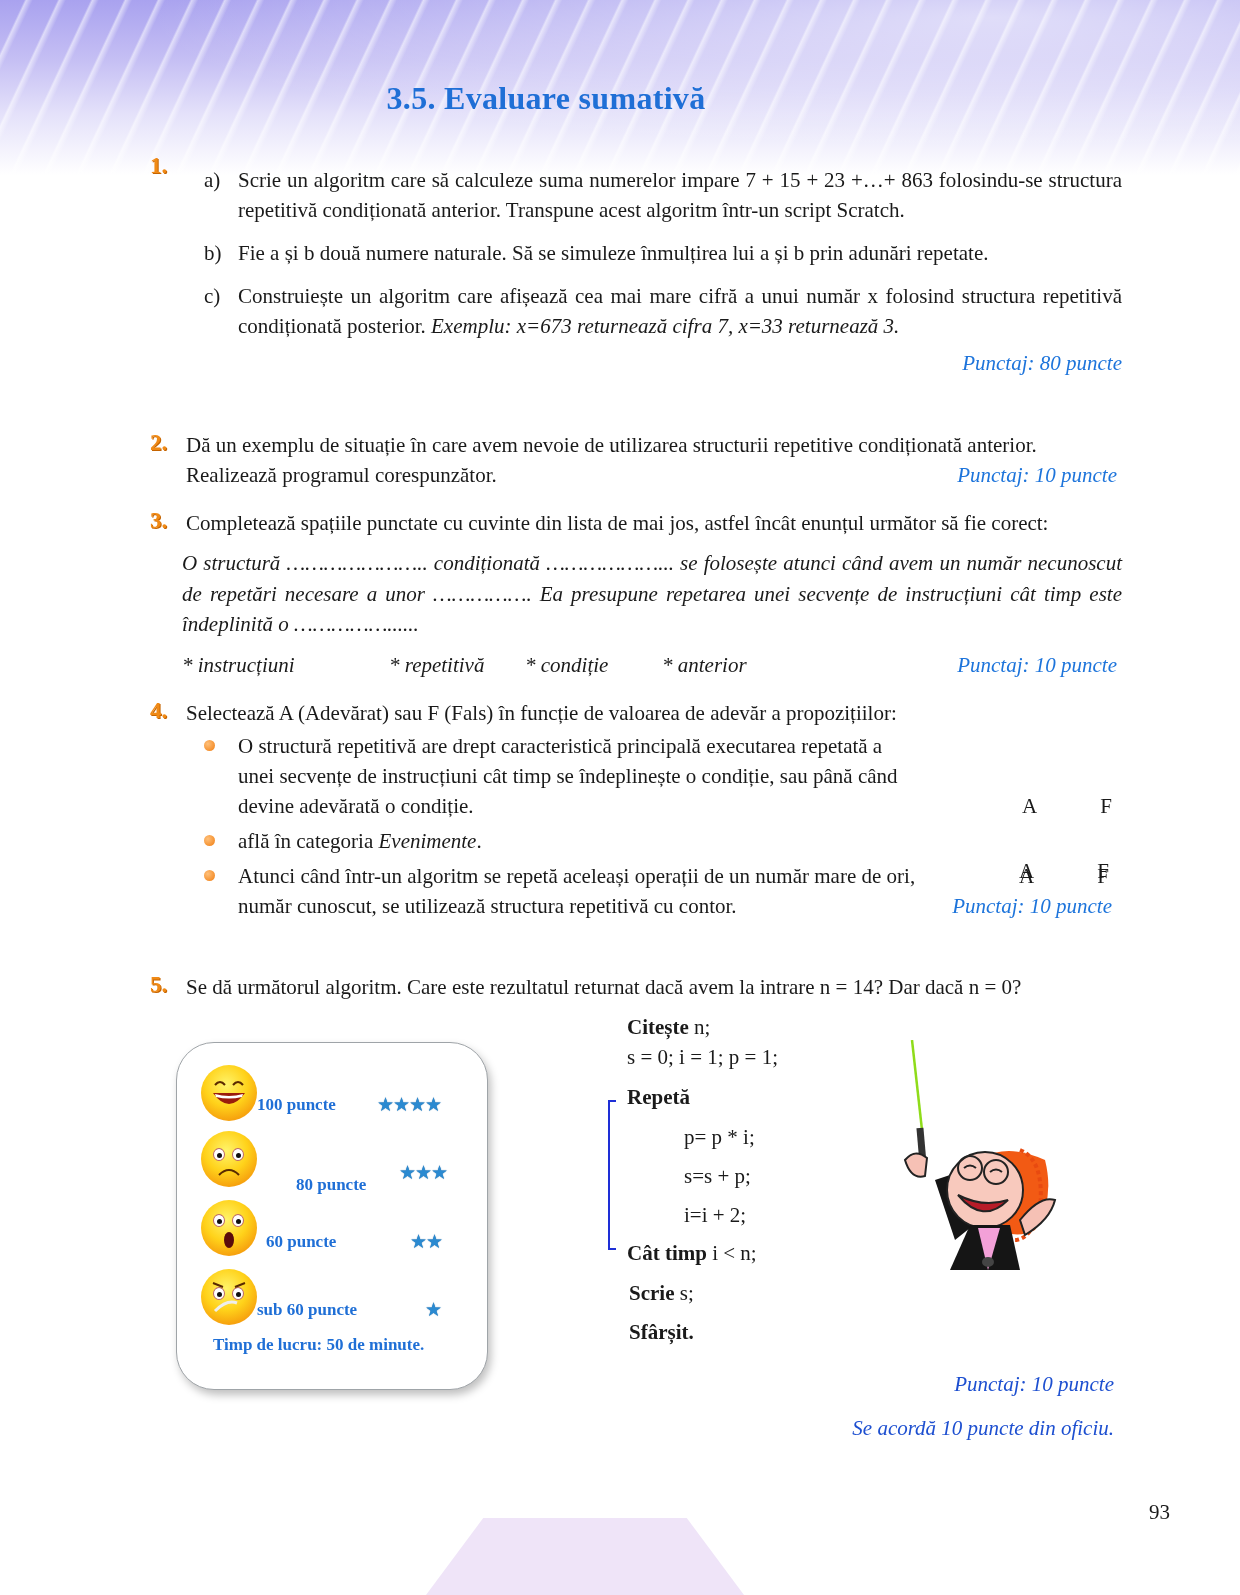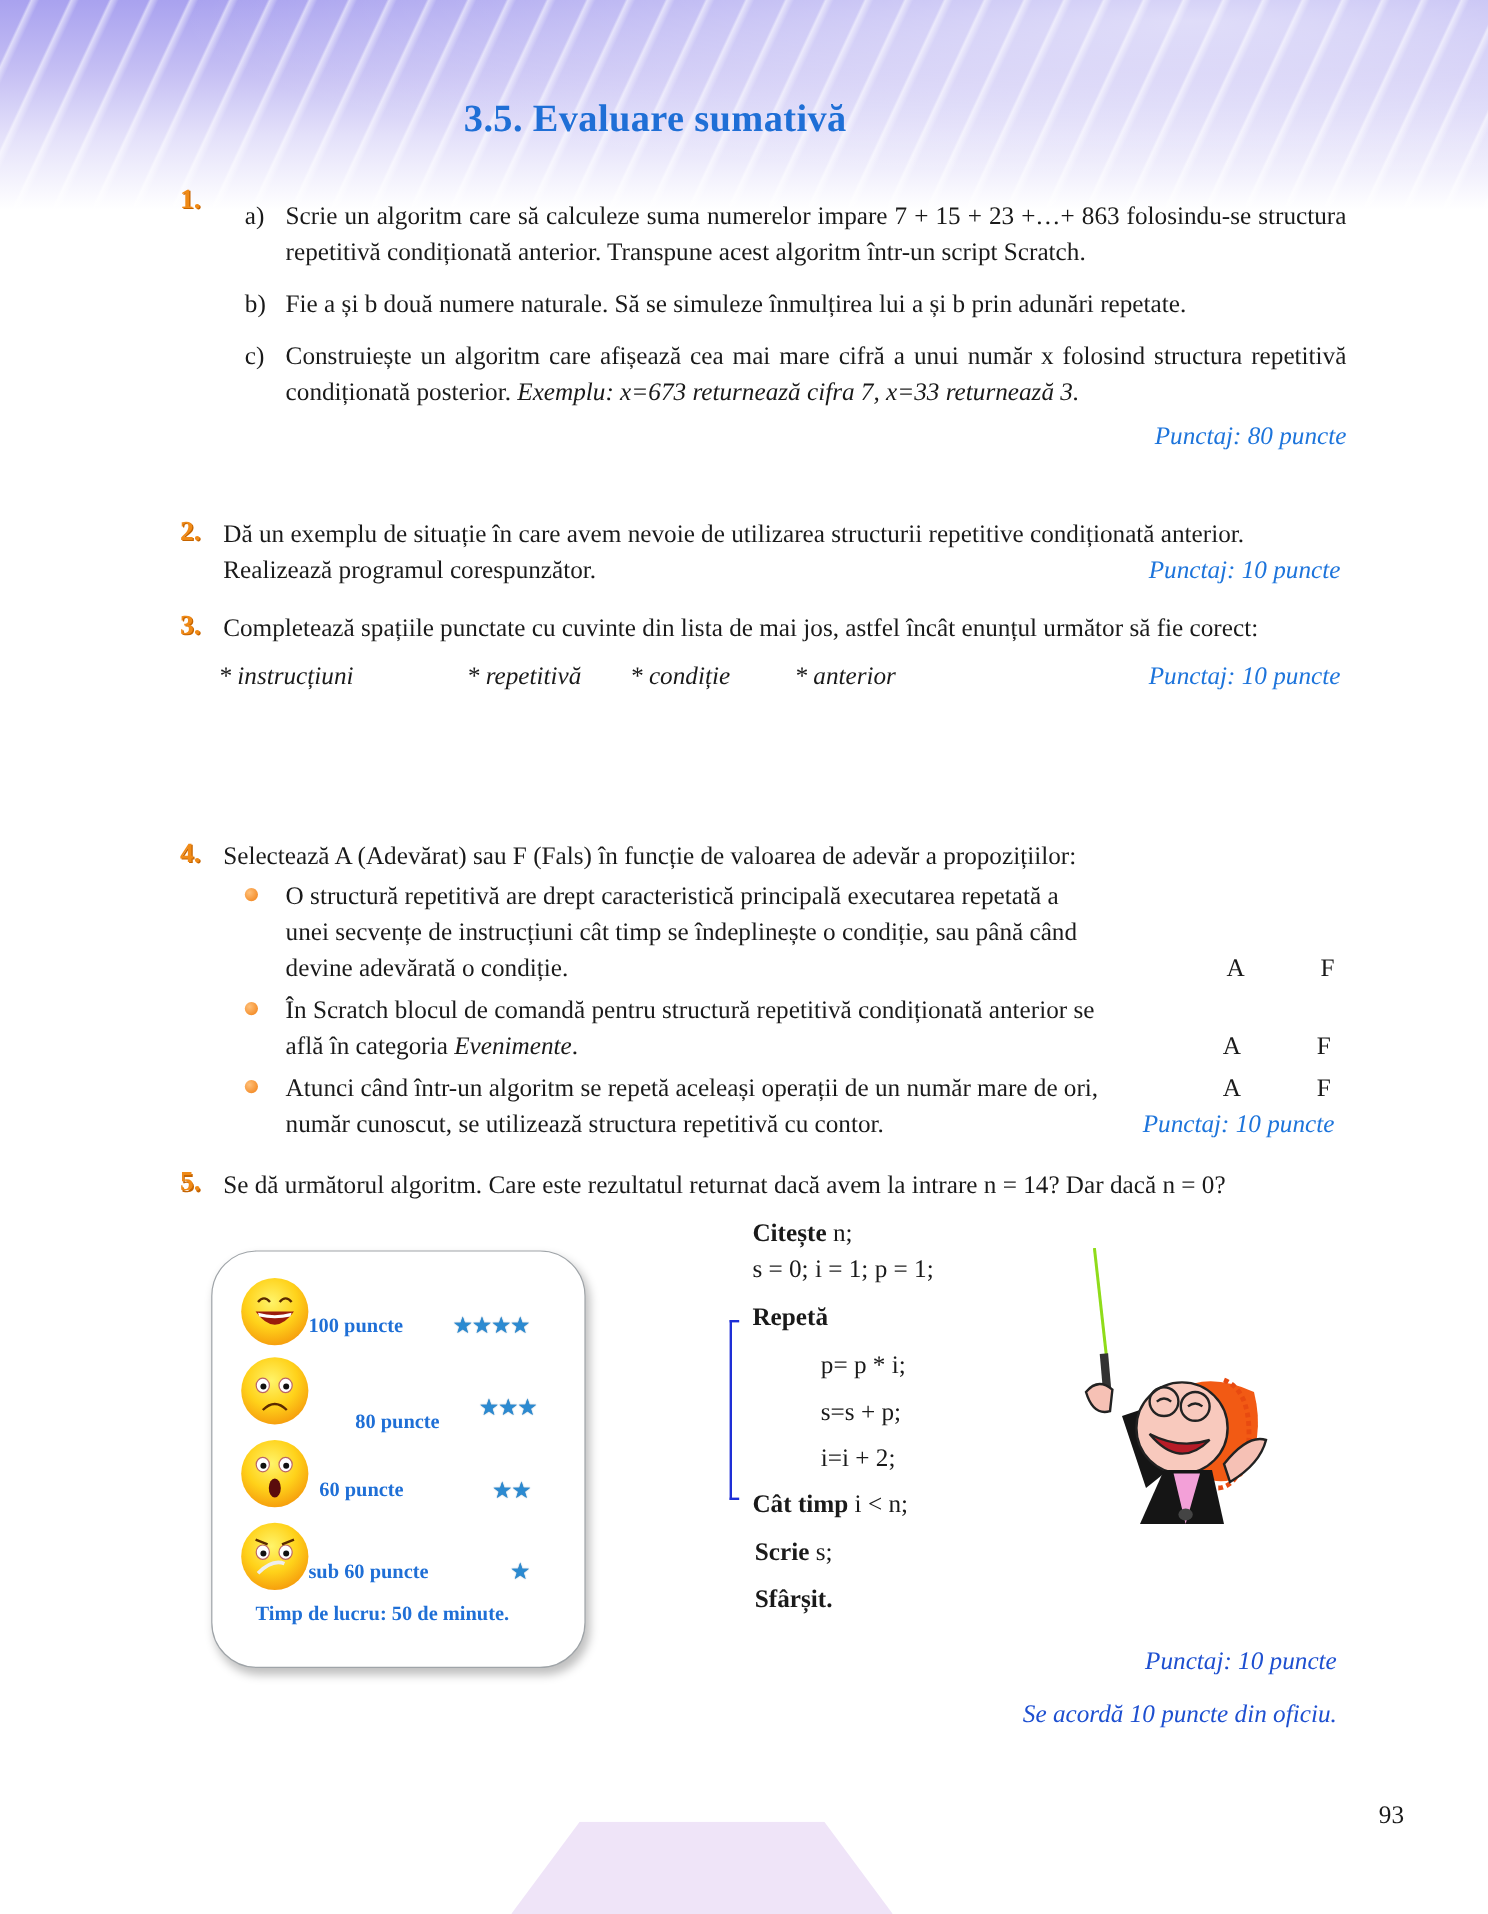--- a/index.html
+++ b/index.html
@@ -99,20 +99,21 @@
   <div class="qtext">Dă un exemplu de situație în care avem nevoie de utilizarea structurii repetitive condiționată anterior.</div>
   <div class="qtext" style="position:relative;">
     <span>Realizează programul corespunzător.</span>
     <span class="score" style="position:absolute; right:5px; top:0;">Punctaj: 10 puncte</span>
   </div>
 </section>
 
 <section class="q" style="top:508px;">
   <span class="qnum">3.</span>
   <div class="qtext">Completează spațiile punctate cu cuvinte din lista de mai jos, astfel încât enunțul următor să fie corect:</div>
+  <div class="it" style="margin-left:32px; margin-top:10px; line-height:30.5px; text-align:justify;">O structură ………………….. condiționată ………………... se folosește atunci când avem un număr necunoscut de repetări necesare a unor ……………. Ea presupune repetarea unei secvențe de instrucțiuni cât timp este îndeplinită o ……………......</div>
   <div class="it" style="position:relative; margin-left:32px; margin-top:10px; height:30px; line-height:30px;">
     <span style="position:absolute; left:0;">* instrucțiuni</span>
     <span style="position:absolute; left:207px;">* repetitivă</span>
     <span style="position:absolute; left:343px;">* condiție</span>
     <span style="position:absolute; left:480px;">* anterior</span>
     <span class="score" style="position:absolute; right:5px;">Punctaj: 10 puncte</span>
   </div>
 </section>
 
 <section class="q" style="top:698px;">
@@ -125,21 +126,20 @@
     <div class="bullet-text"> unei secvențe de instrucțiuni cât timp se îndeplinește o condiție, sau până când</div>
     <div class="bullet-text"> devine adevărată o condiție.</div>
     <div class="af" style="top:60px;">
       <span>A</span>
       <span>F</span>
     </div>
   </div>
 
   <div class="bullet-row" style="margin-top:5px;">
     <span class="bullet-dot"></span>
-    <div class="bullet-text">În Scratch blocul de comandă pentru structură repetitivă condiționată anterior se</div>
     <div class="bullet-text"><span> află în categoria </span><span class="it">Evenimente</span><span>.</span></div>
     <div class="af" style="top:30px; right:13px;">
       <span>A</span>
       <span>F</span>
     </div>
   </div>
 
   <div class="bullet-row" style="margin-top:5px;">
     <span class="bullet-dot"></span>
     <div class="bullet-text">Atunci când într-un algoritm se repetă aceleași operații de un număr mare de ori,</div>

